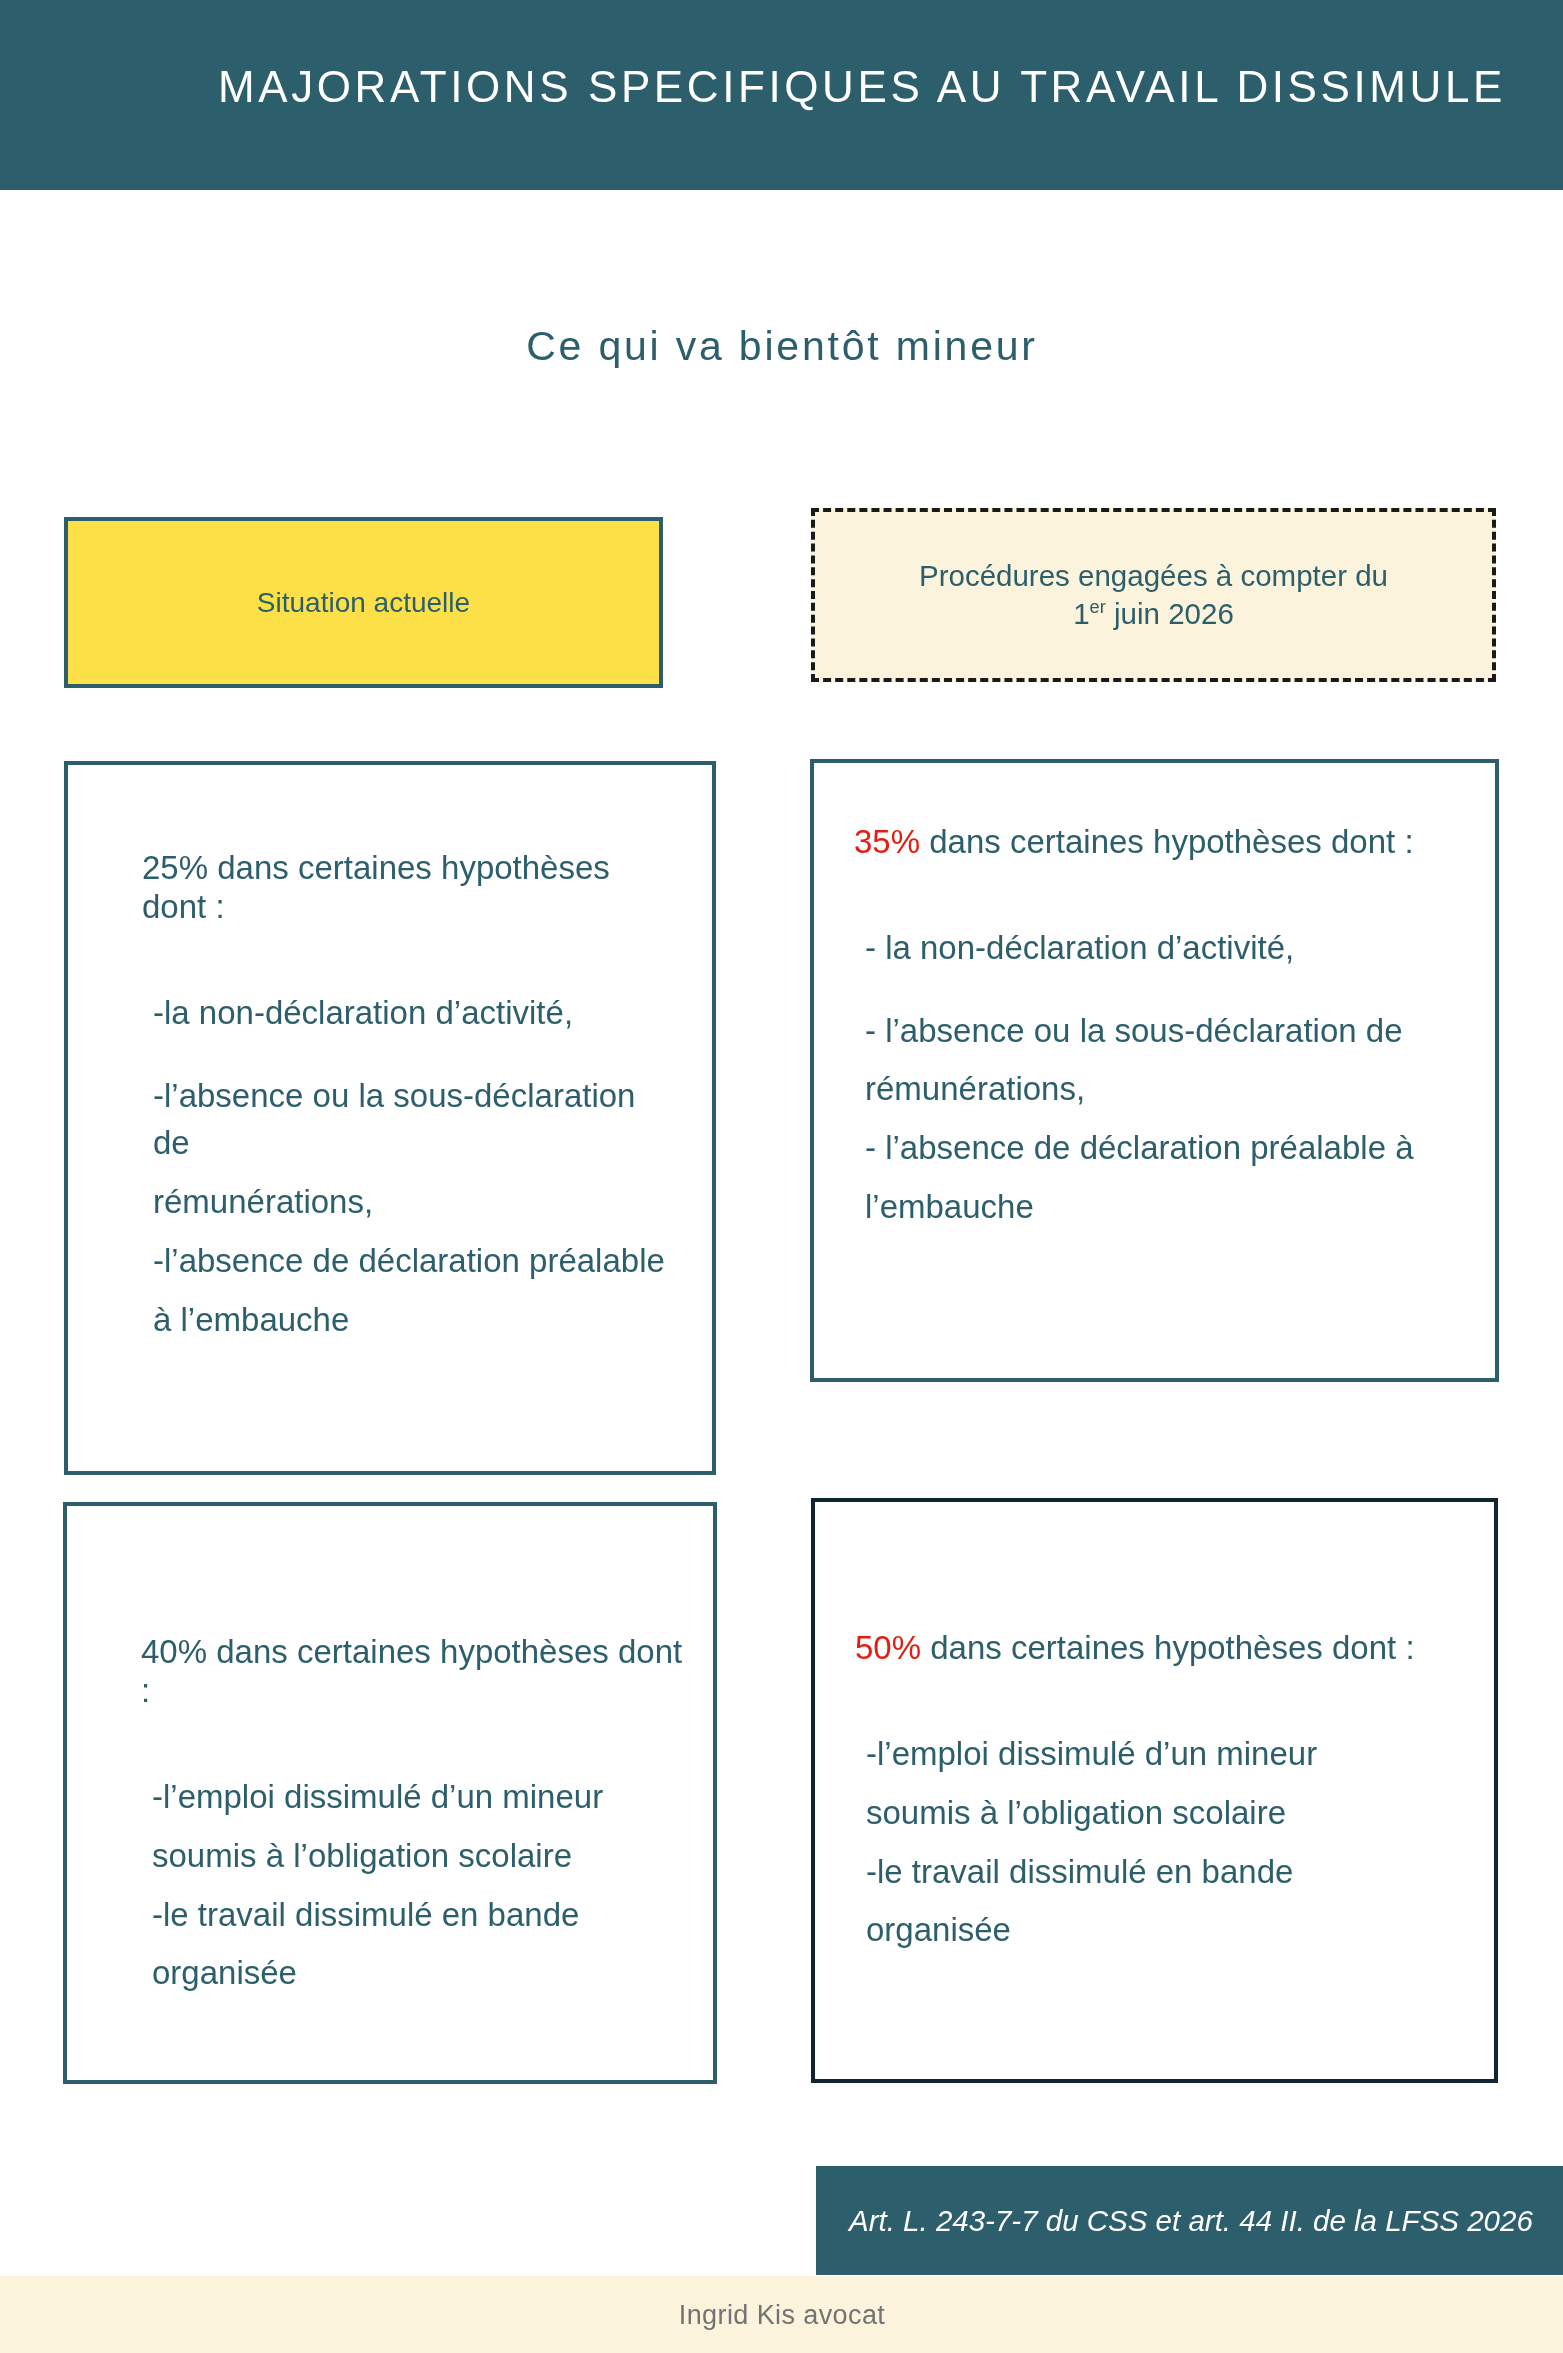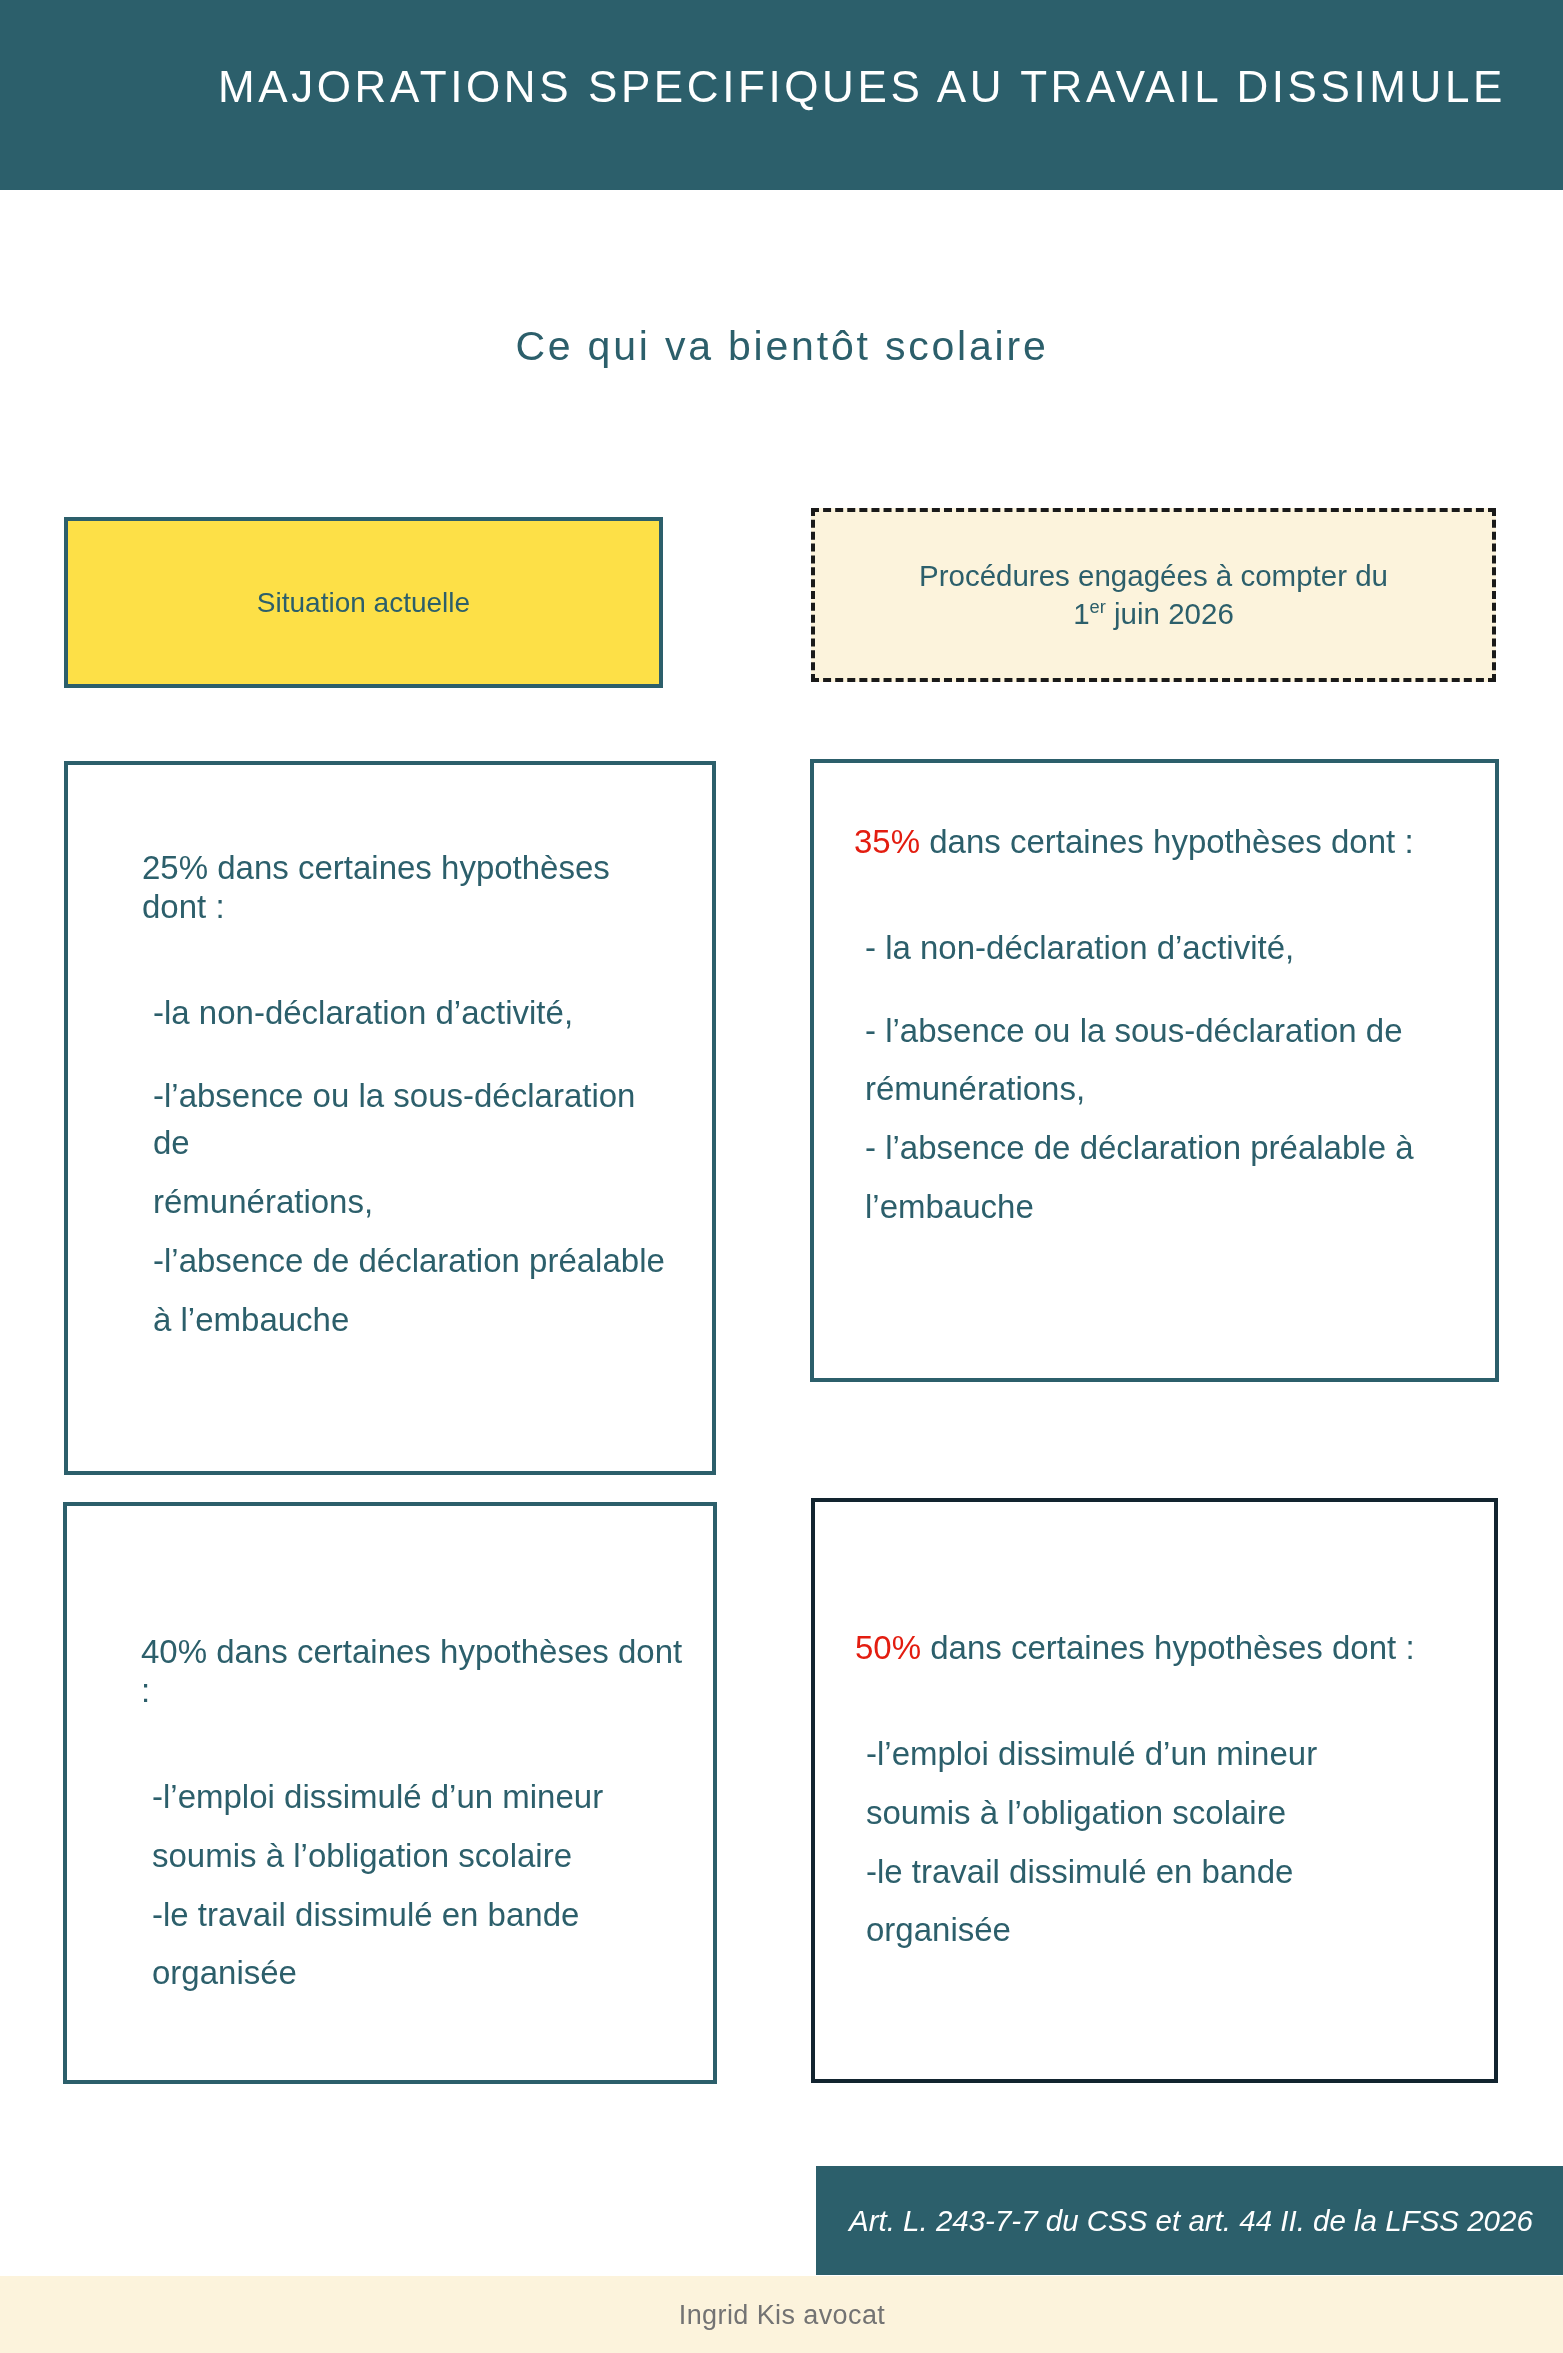--- a/index.html
+++ b/index.html
@@ -200,21 +200,21 @@
     letter-spacing: 0.4px;
   }
 </style>
 </head>
 <body>
 
 <div class="header-banner">
   <div class="header-title">MAJORATIONS SPECIFIQUES AU TRAVAIL DISSIMULE</div>
 </div>
 
-<div class="subtitle">Ce qui va bientôt scolaire</div>
+<div class="subtitle">Ce qui va bientôt mineur</div>
 
 <div class="col-head col-head-left">
   <div class="ch-text">Situation actuelle</div>
 </div>
 
 <div class="col-head col-head-right">
   <div class="ch-text">
     <span>Procédures engagées à  compter du</span><br>
     <span>1</span><span class="sup-er">er</span><span> juin 2026</span>
   </div>

